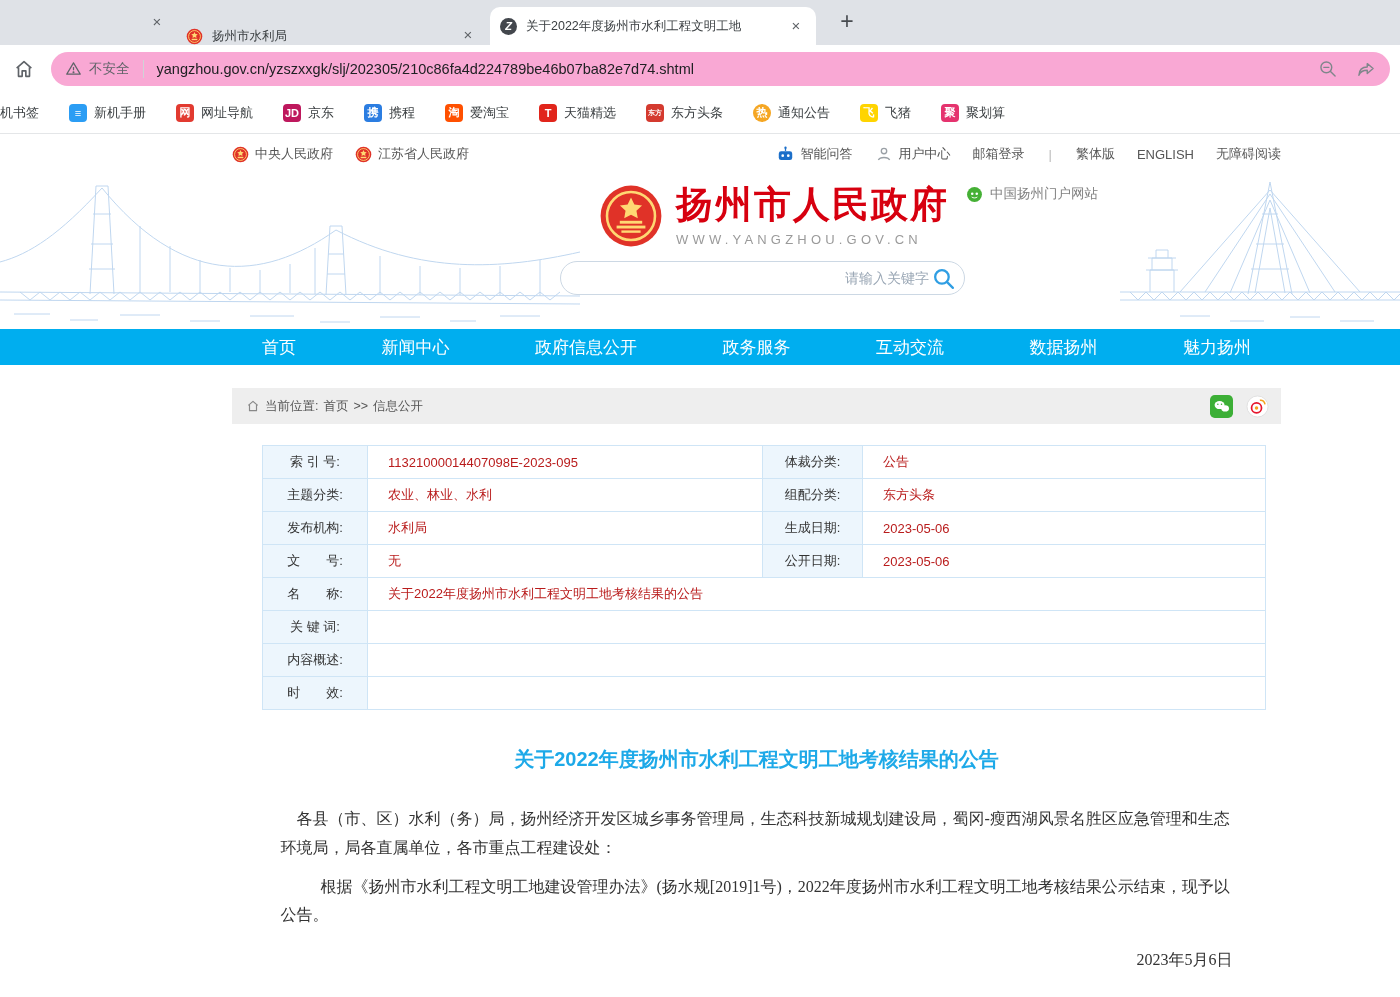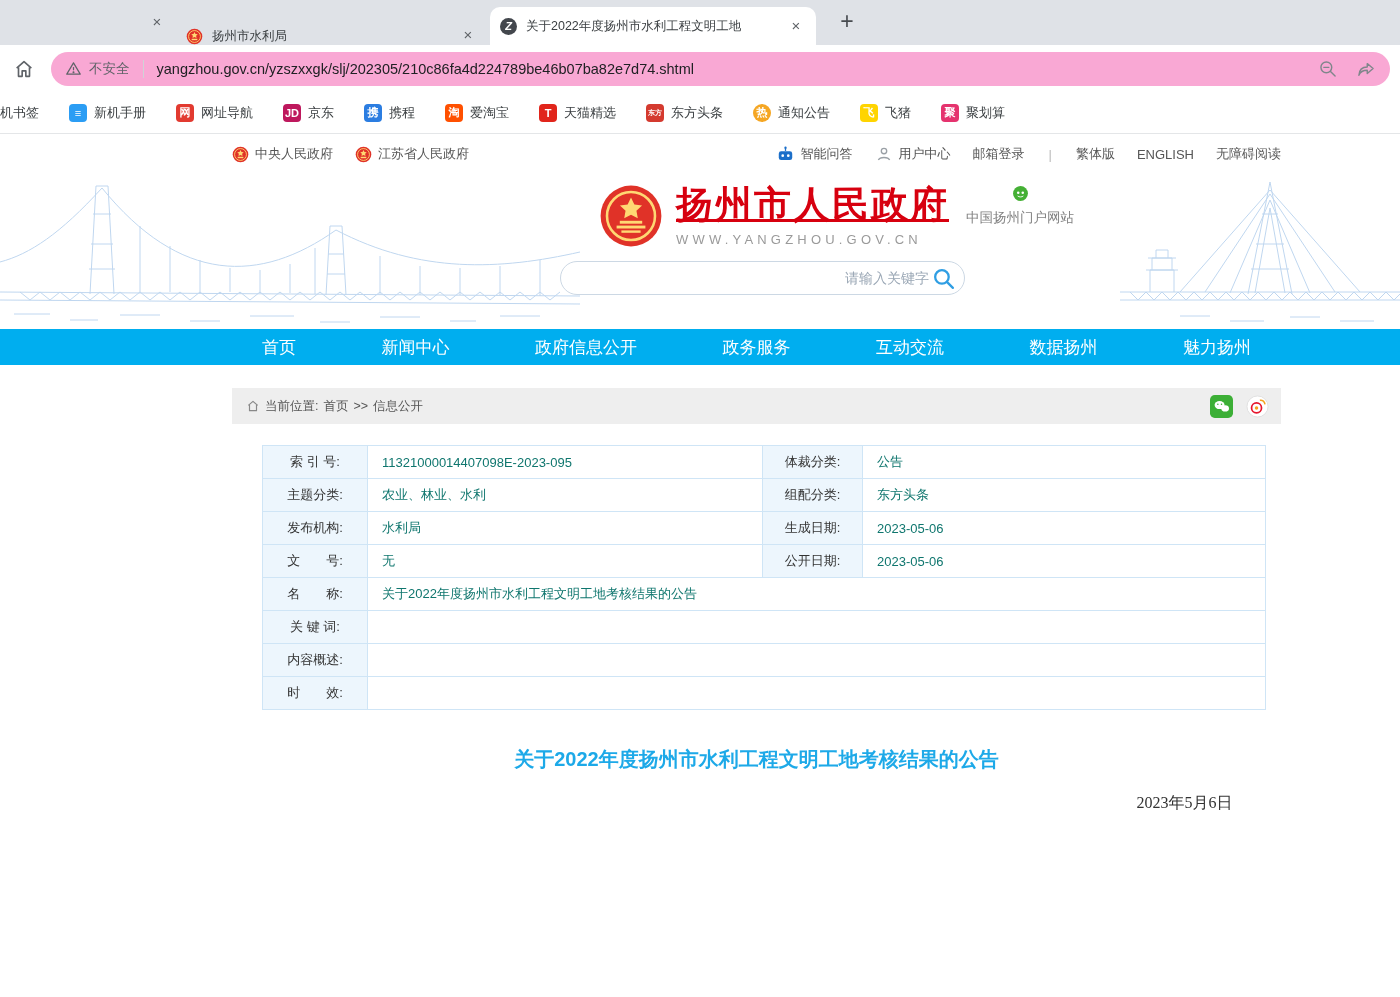--- a/index.html
+++ b/index.html
@@ -40,24 +40,24 @@
            justify-content:space-between;font-size:13px;color:#555;}
   .ulinks{display:flex;align-items:center;gap:22px;}
   .ulink{display:flex;align-items:center;gap:6px;cursor:pointer;}
   .usep{color:#bbb;margin:0 2px;}
   
   .banner{position:relative;height:155px;background:#fff;overflow:hidden;}
   .art{position:absolute;top:0;pointer-events:none;}
   .art-l{left:0;} .art-r{right:0;}
   .logo-row{position:absolute;left:599px;top:10px;display:flex;align-items:center;}
   .site-text{margin-left:13px;}
-  .site-title{font-size:37px;font-weight:bold;letter-spacing:2px;line-height:1.1;text-decoration:underline;}
+  .site-title{font-size:37px;font-weight:bold;letter-spacing:2px;line-height:1.1;}
   .site-url{font-size:13px;color:#9a9a9a;letter-spacing:4.2px;margin-top:7px;}
   .portal{position:absolute;left:966px;top:11px;display:flex;align-items:center;gap:7px;
-          font-size:13.5px;color:#808080;cursor:pointer;flex-direction:column;}
+          font-size:13.5px;color:#808080;cursor:pointer;}
   .searchbox{position:absolute;left:560px;top:87px;width:405px;height:34px;border:1px solid #ccd8e4;
              border-radius:18px;background:#fff;display:flex;align-items:center;padding:0 8px 0 18px;box-sizing:border-box;}
   .searchbox input{border:none;outline:none;flex:1;font-size:14px;color:#333;background:transparent;
                    font-family:"Liberation Sans",sans-serif;text-align:right;}
   .searchbox input::placeholder{color:#9aa7b5;}
   .searchbtn{display:flex;cursor:pointer;}
   
   .mainnav{height:36px;}
   .nav-in{width:1049px;margin-left:232px;height:100%;display:flex;align-items:center;
           justify-content:space-between;padding:0 30px;box-sizing:border-box;}
@@ -66,21 +66,21 @@
   .content{width:1049px;margin-left:232px;}
   .breadcrumb{margin-top:23px;height:36px;background:#eeeeee;display:flex;align-items:center;
               padding:0 12px 0 14px;font-size:12.5px;color:#555;}
   .crumb-piece{margin-left:5px;cursor:pointer;}
   .crumb-static{margin-left:5px;}
   .crumb-icons{margin-left:auto;display:flex;align-items:center;gap:13px;}
   .meta{border-collapse:collapse;margin:21px 0 0 30px;width:1003px;font-size:13px;table-layout:fixed;}
   .meta td{border:1px solid #cfe5f6;height:32px;padding:0;}
   .meta td.lab{background:#edf6fd;text-align:center;color:#333;}
   .meta col.c1{width:105px;} .meta col.c2{width:395px;} .meta col.c3{width:100px;} .meta col.c4{width:403px;}
-  .meta td.val{padding-left:14px;color:#0f766e;}
+  .meta td.val{padding-left:20px;color:#b91c1c;}
   .art-title{margin:36px 0 0 0;text-align:center;font-size:20px;font-weight:bold;}
   .art-body{width:952px;margin:32px auto 0;font-family:"Liberation Serif","DejaVu Serif",serif;
             font-size:16px;color:#333;line-height:1.8;}
   .art-body p{margin:0 0 10px 0;}
   .p1{text-indent:1em;} .p2{text-indent:2.5em;}
   .art-date{width:952px;margin:20px auto 0;text-align:right;font-family:"Liberation Serif","DejaVu Serif",serif;
             font-size:16px;color:#333;}
 </style>
 </head>
 <body>
@@ -393,16 +393,20 @@
     </tr>
     <tr>
       <td class="lab">时　　效:</td>
       <td class="val" colspan="3"></td>
     </tr>
   </tbody>
     </table>
 
   <h1 class="art-title" style="color: rgb(29, 169, 232);">关于2022年度扬州市水利工程文明工地考核结果的公告</h1>
 
+  <div class="art-body">
+    <p class="p1">各县（市、区）水利（务）局，扬州经济开发区城乡事务管理局，生态科技新城规划建设局，蜀冈-瘦西湖风景名胜区应急管理和生态环境局，局各直属单位，各市重点工程建设处：</p>
+    <p class="p2">根据《扬州市水利工程文明工地建设管理办法》(扬水规[2019]1号)，2022年度扬州市水利工程文明工地考核结果公示结束，现予以公告。</p>
+  </div>
 
   <div class="art-date">2023年5月6日</div>
 
 </div>
 
 </body></html>

